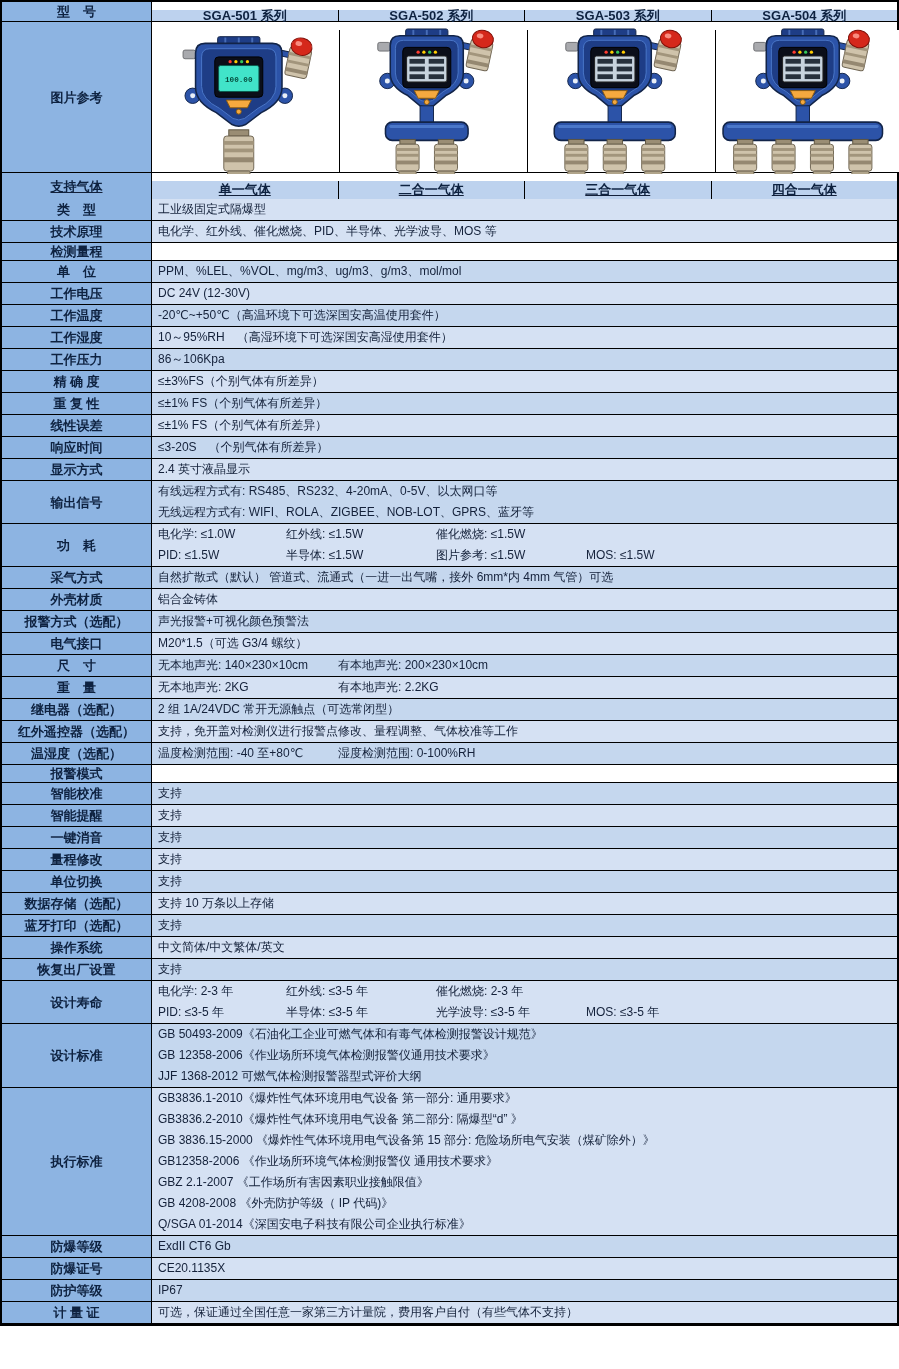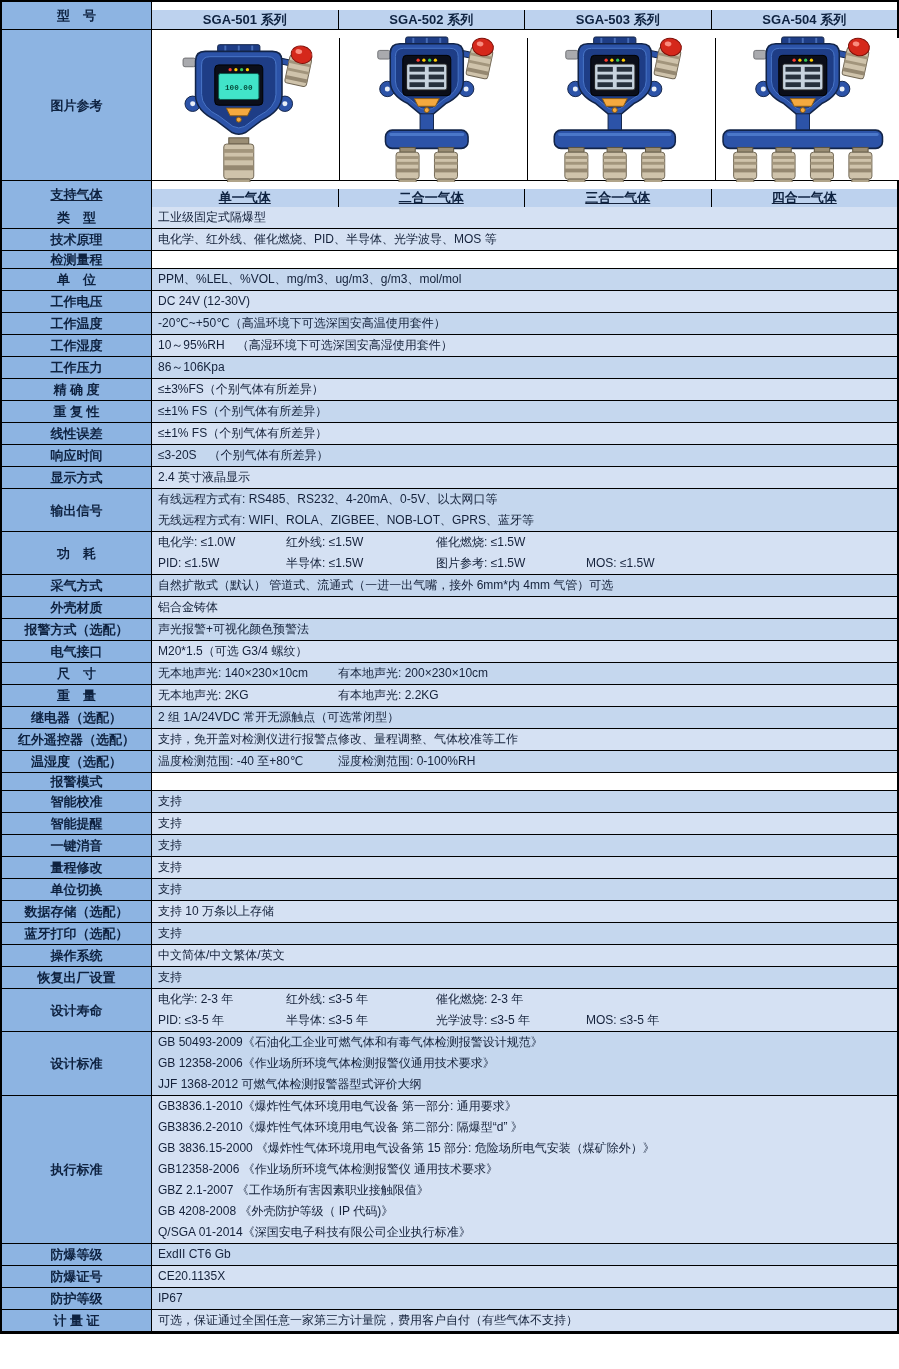--- a/index.html
+++ b/index.html
@@ -46,21 +46,21 @@
   .seg.sw{min-width:180px;}
   .cols{flex:1;display:flex;align-items:stretch;}
   .col{
     flex:1;border-left:1px solid var(--border);
     display:flex;align-items:center;justify-content:center;
     font-size:13px;font-weight:bold;color:var(--label-text);
     padding:1px 2px;
     margin-top:8px;
   }
   .col:first-child{border-left:none;}
-  .hdr-row{height:27px;}
+  .hdr-row{height:19px;}
   .hdr-row .col{background:var(--hdr-bg);}
   .gas-row{height:27px;text-decoration:underline;}
   .gas-row .col{background:var(--hdr-bg);}
   .img-row{height:151px;}
   .img-row .col{background:#ffffff;padding:2px;}
   .img-row svg{display:block;}
   .sa .val,.sa .cols .col.spec{background:var(--stripe-a);}
   .sb .val,.sb .cols .col.spec{background:var(--stripe-b);}
 </style>
 </head>

